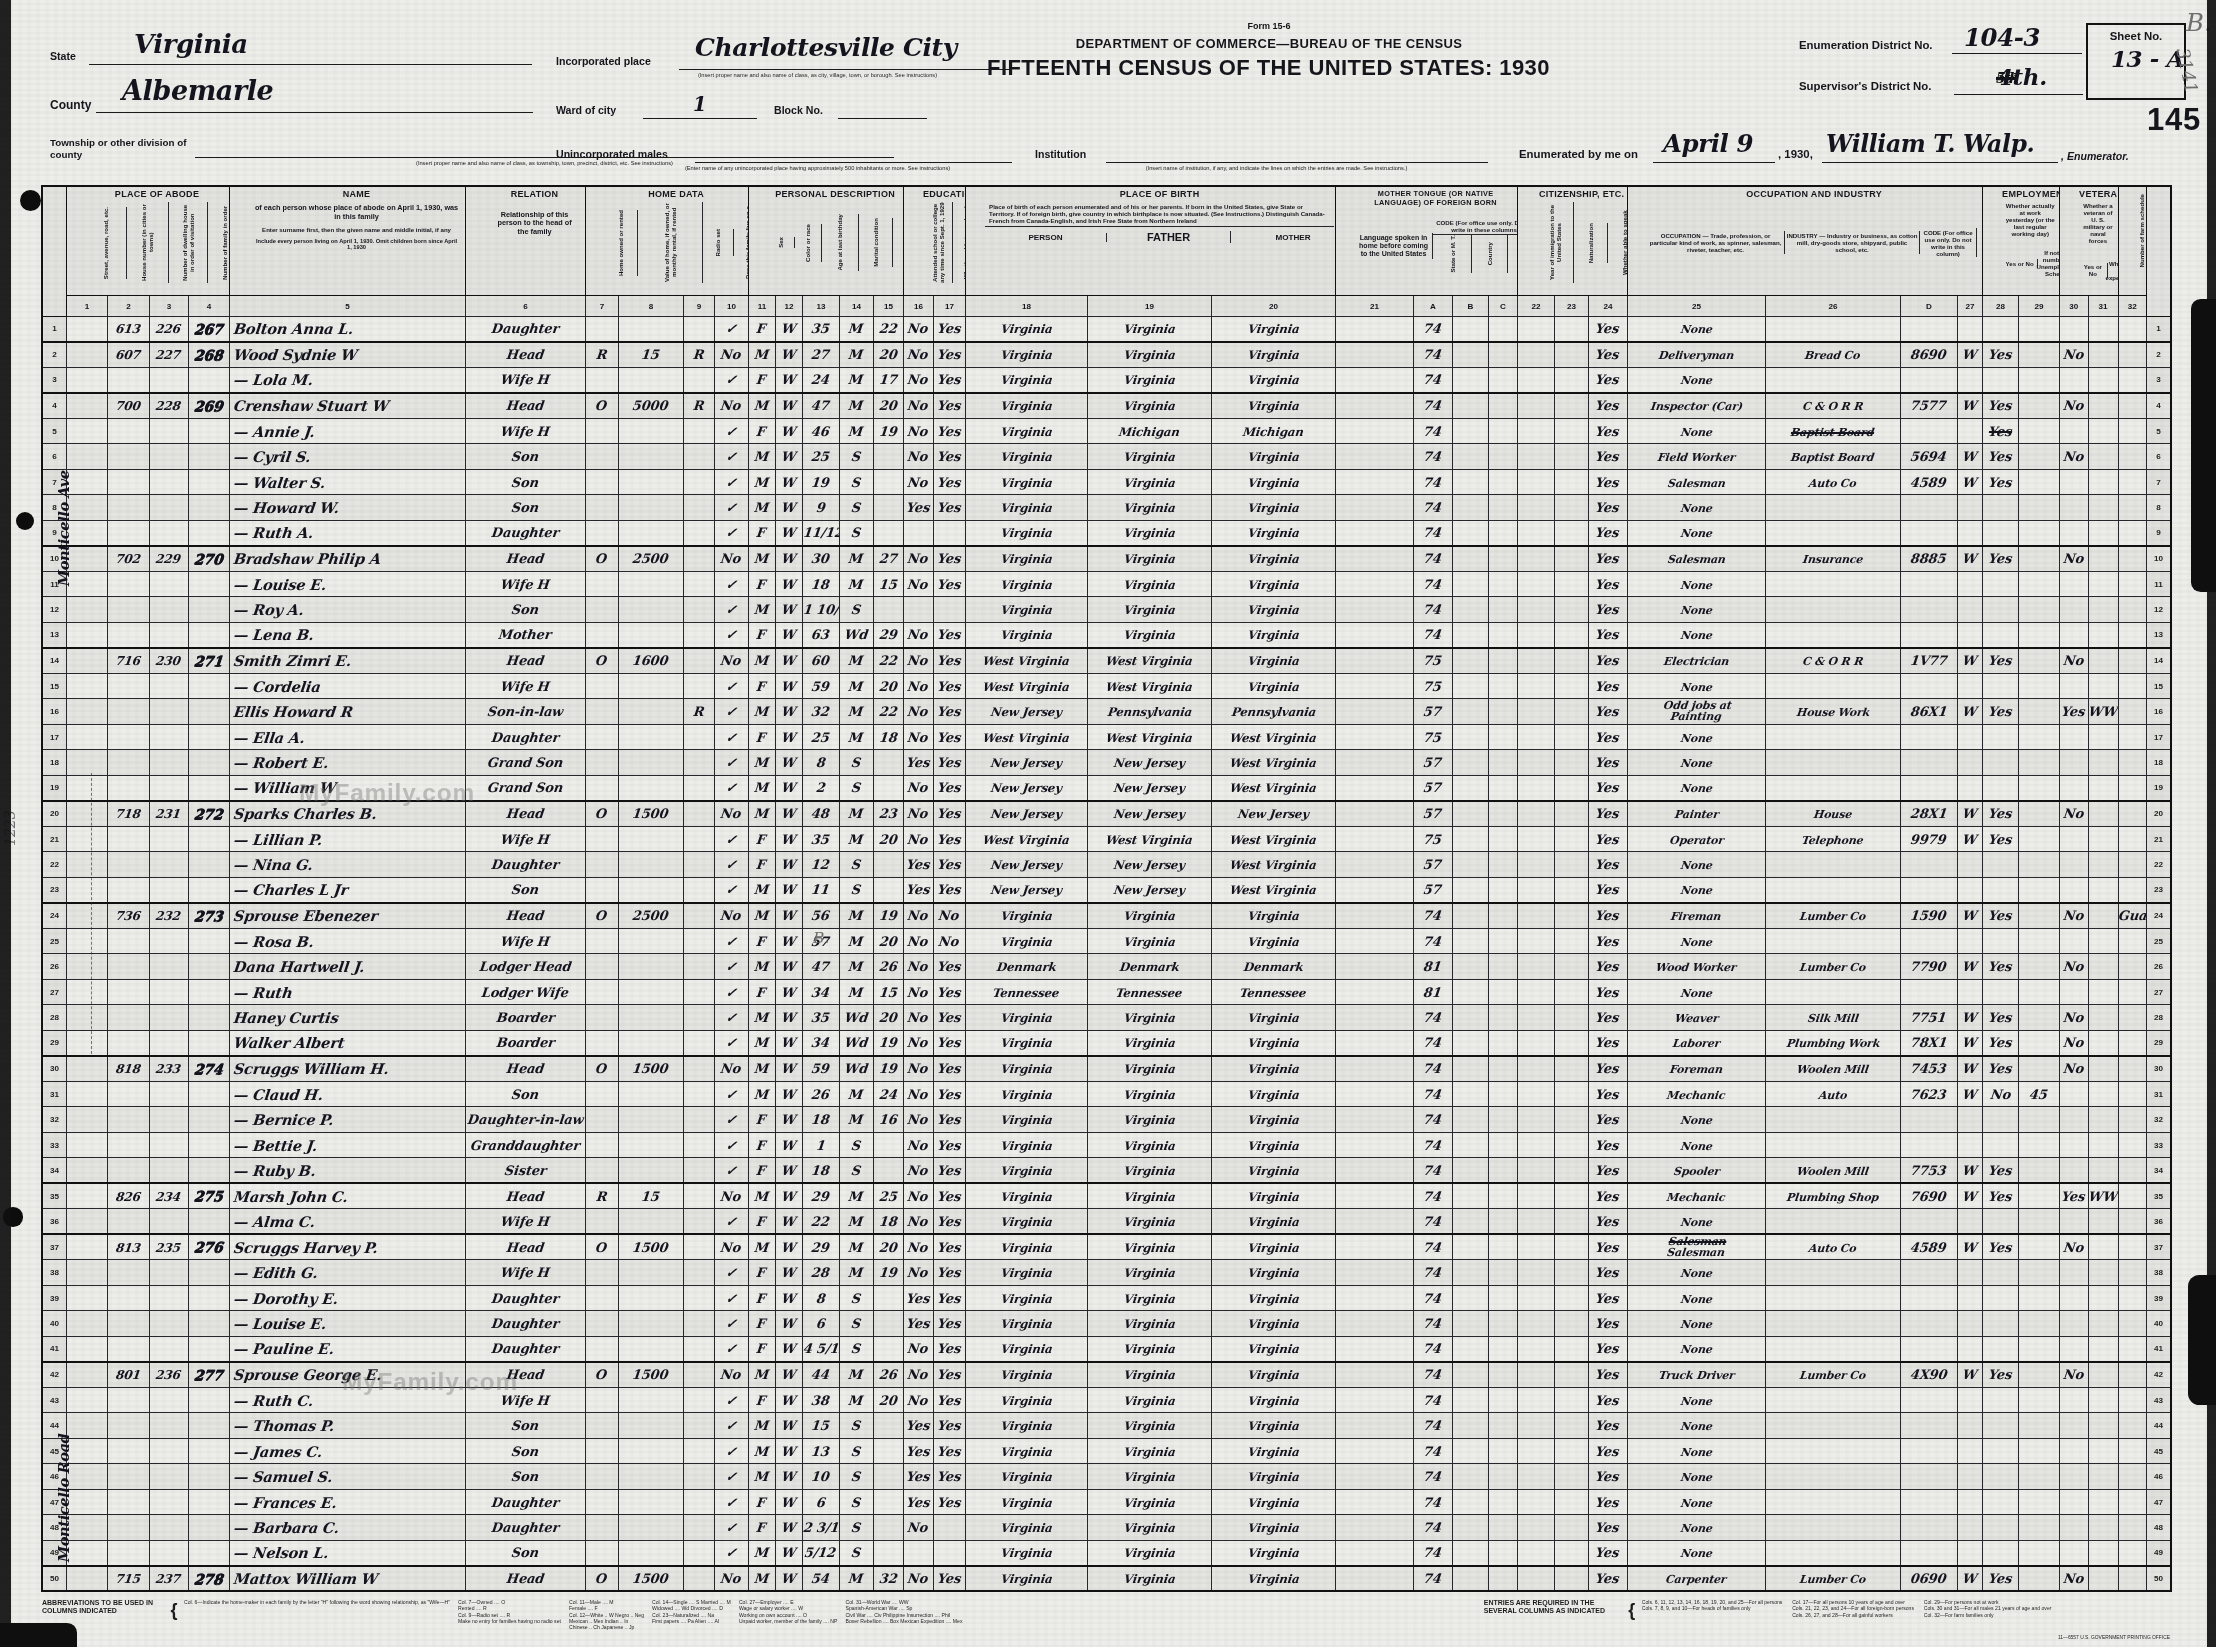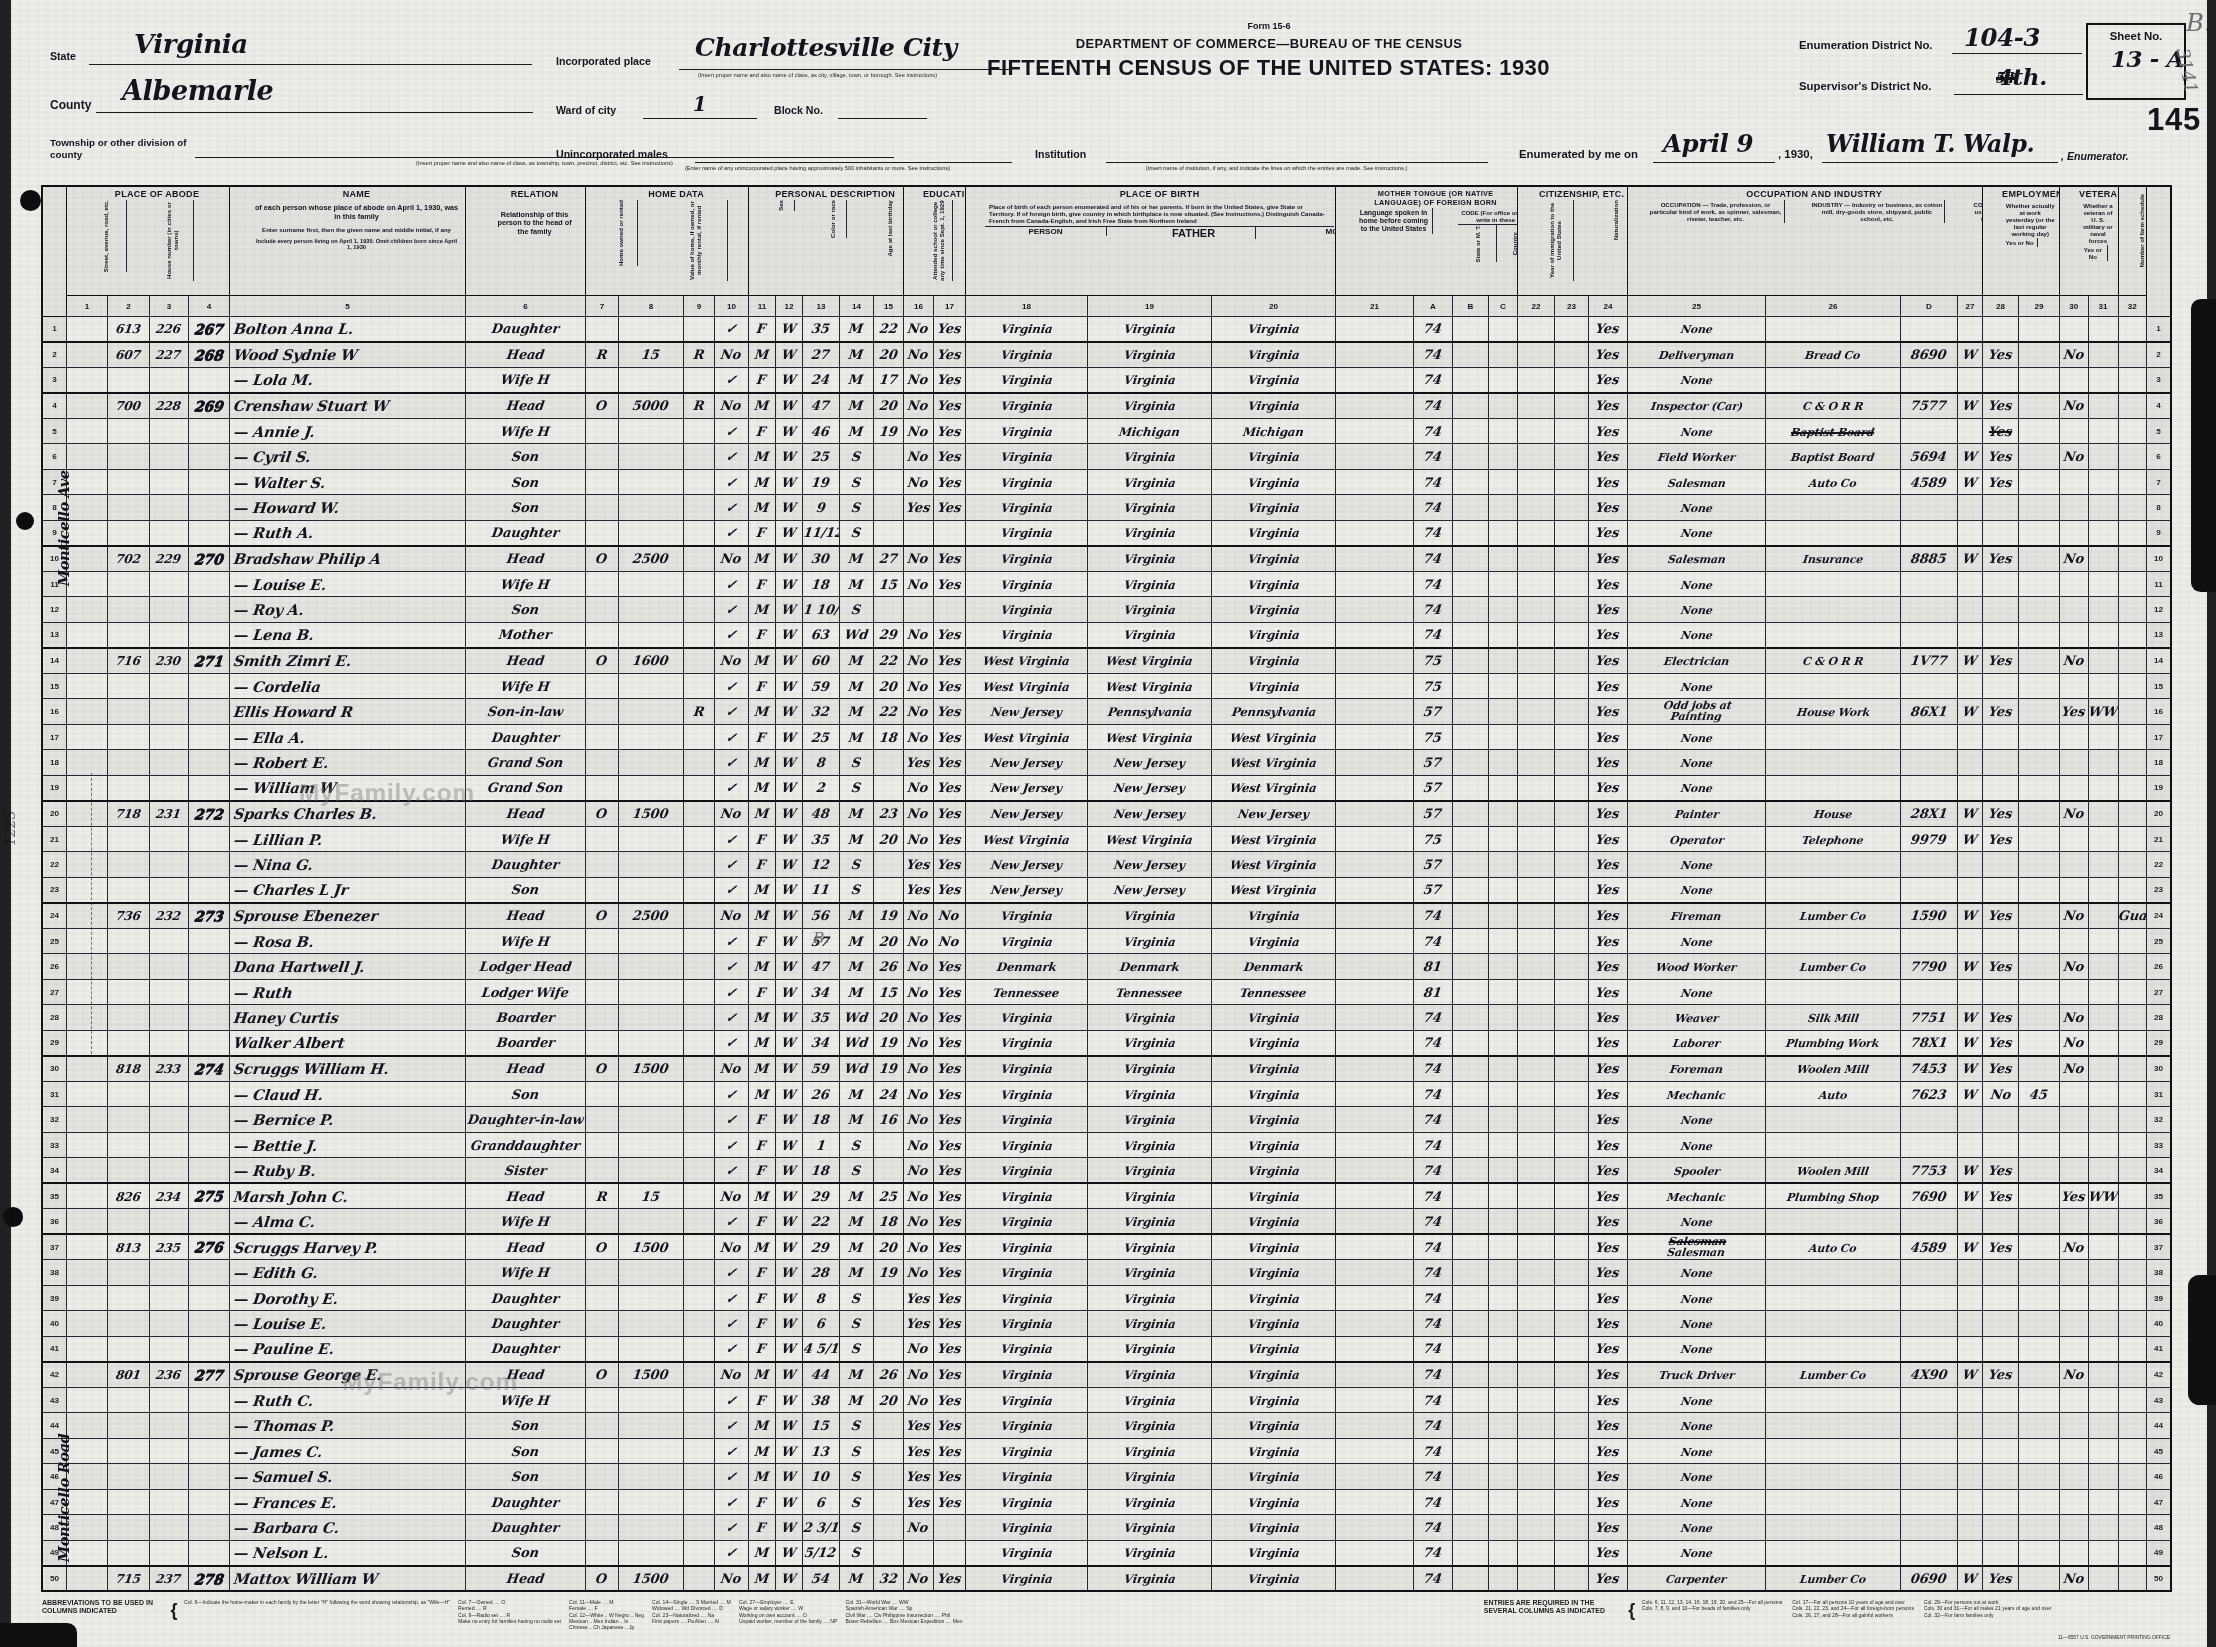--- a/index.html
+++ b/index.html
@@ -19,21 +19,21 @@
   
   table#census{position:absolute;left:41px;top:185px;width:2128px;border-collapse:collapse;table-layout:fixed;
      border:2.4px solid #111;}
   #census td,#census th{border:0.8px solid #26262b;padding:0 0.8px;overflow:hidden;white-space:nowrap;}
   #census th{background:rgba(0,0,0,0.045);vertical-align:top;padding-left:19px;}
   #census tbody tr{height:25.5px;}
   #census tbody tr:nth-child(even) td{background:rgba(0,0,0,0.035);}
   #census tbody tr.head-row td{border-top:2px solid #111;}
   .grp{border:1.6px solid #111 !important;}
   .grp-title{font-size:9px;font-weight:bold;text-align:center;letter-spacing:0.3px;padding:1.6px 0;}
-  .subrow{display:flex;align-items:flex-start;height:85px;gap:25px;}
+  .subrow{display:flex;align-items:center;height:85px;}
   .subbox{border-right:0.8px solid #26262b;display:flex;align-items:center;justify-content:center;
       text-align:center;flex:0 0 auto;box-sizing:border-box;}
   .subbox:last-child{border-right:none;}
   .vert{writing-mode:vertical-rl;transform:rotate(180deg);font-size:6.1px;line-height:1.15;
       max-height:81px;white-space:normal;text-align:center;font-weight:bold;}
   .horiz-cap{font-size:6.1px;white-space:normal;line-height:1.15;font-weight:bold;padding:0.8px;}
   .numrow td{height:19.5px;text-align:center;font-size:8.1px;font-weight:bold;background:rgba(0,0,0,0.045);
       border-top:1.6px solid #111;}
   .ln-cell{text-align:center;font-size:8.1px;font-weight:bold;color:#222;background:rgba(0,0,0,0.05);}
   

